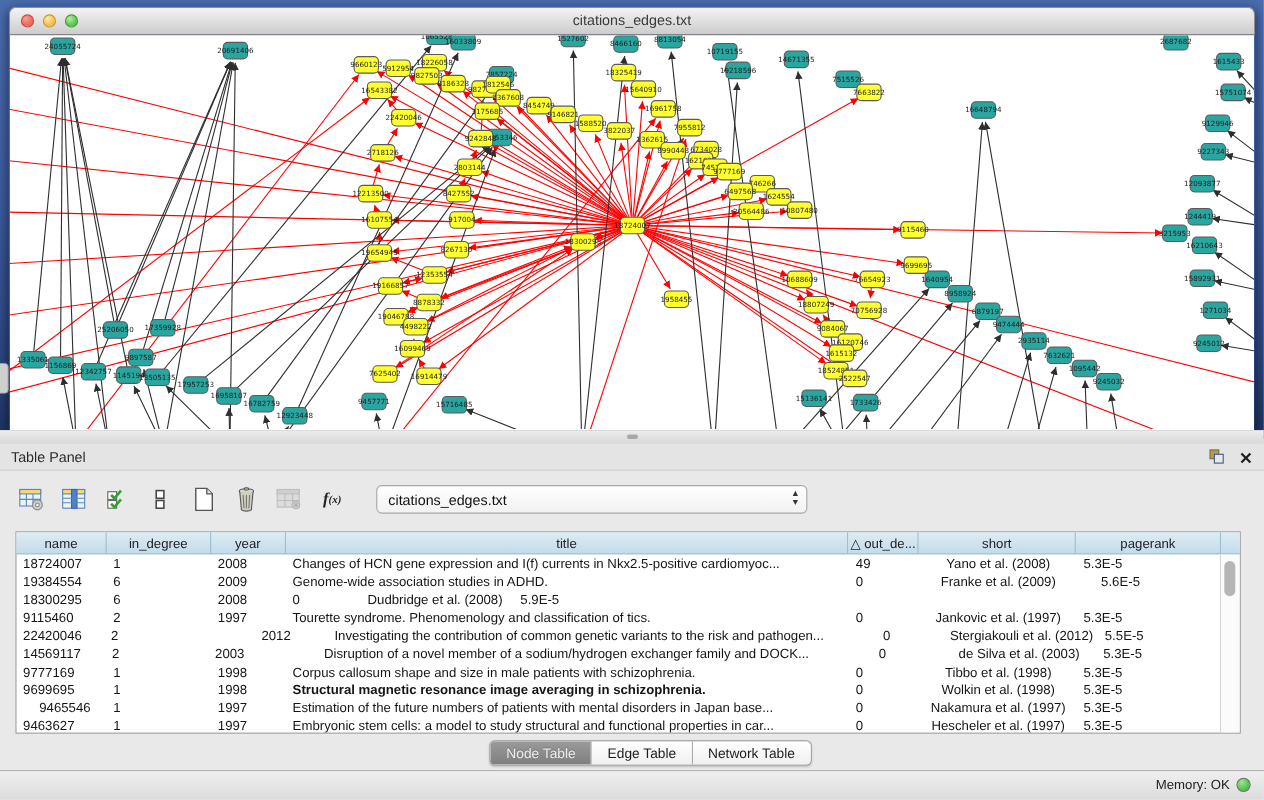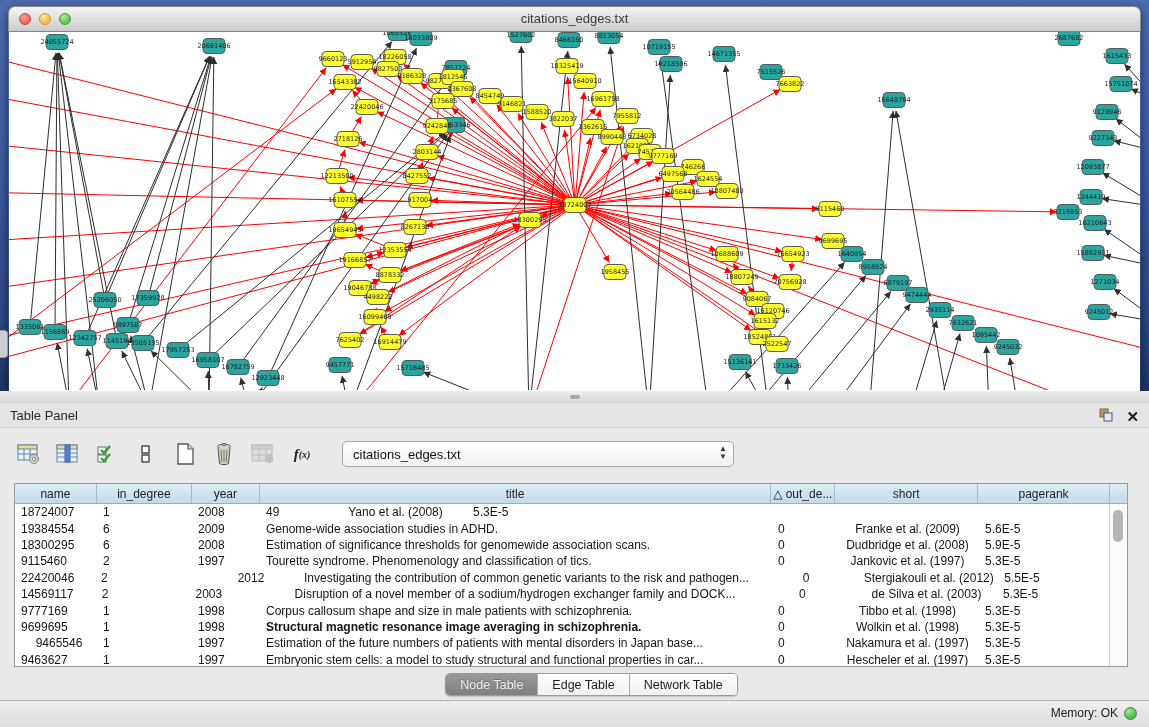--- a/index.html
+++ b/index.html
@@ -813,38 +813,38 @@
         <div class="th" style="width: 512px;">title</div>
         <div class="th" style="width: 64px;">△ out_de...</div>
         <div class="th" style="width: 143px;">short</div>
         <div class="th" style="width: 132px; text-align: right;">pagerank</div>
       </div>
     <div class="tbody" id="tbody">
       <div class="tr">
           <div class="td" style="width: 82px;">18724007</div>
           <div class="td" style="width: 95px;">1</div>
           <div class="td" style="width: 68px;">2008</div>
+          <div class="td" style="width: 512px;">Changes of HCN gene expression and I(f) currents in Nkx2.5-positive cardiomyoc...</div>
           <div class="td" style="width: 64px;">49</div>
           <div class="td center" style="width: 143px;">Yano et al. (2008)</div>
           <div class="td" style="width: 132px;">5.3E-5</div>
         </div>
         <div class="tr">
           <div class="td" style="width: 82px;">19384554</div>
           <div class="td" style="width: 95px;">6</div>
           <div class="td" style="width: 68px;">2009</div>
           <div class="td" style="width: 512px;">Genome-wide association studies in ADHD.</div>
           <div class="td" style="width: 64px;">0</div>
           <div class="td center" style="width: 143px;">Franke et al. (2009)</div>
-          <div class="td" style="width: 132px;">5.6E-5</div>
+          <div class="td" style="width: 132px; margin-left: 16px;">5.6E-5</div>
         </div>
         <div class="tr">
           <div class="td" style="width: 82px;">18300295</div>
           <div class="td" style="width: 95px;">6</div>
           <div class="td" style="width: 68px;">2008</div>
-          <div class="td" style="width: 512px;">Estimation of significance thresholds for genomewide association scans.</div>
           <div class="td" style="width: 64px;">0</div>
           <div class="td center" style="width: 143px;">Dudbridge et al. (2008)</div>
           <div class="td" style="width: 132px;">5.9E-5</div>
         </div>
         <div class="tr">
           <div class="td" style="width: 82px;">9115460</div>
           <div class="td" style="width: 95px;">2</div>
           <div class="td" style="width: 68px;">1997</div>
           <div class="td" style="width: 512px;">Tourette syndrome. Phenomenology and classification of tics.</div>
           <div class="td" style="width: 64px;">0</div>

